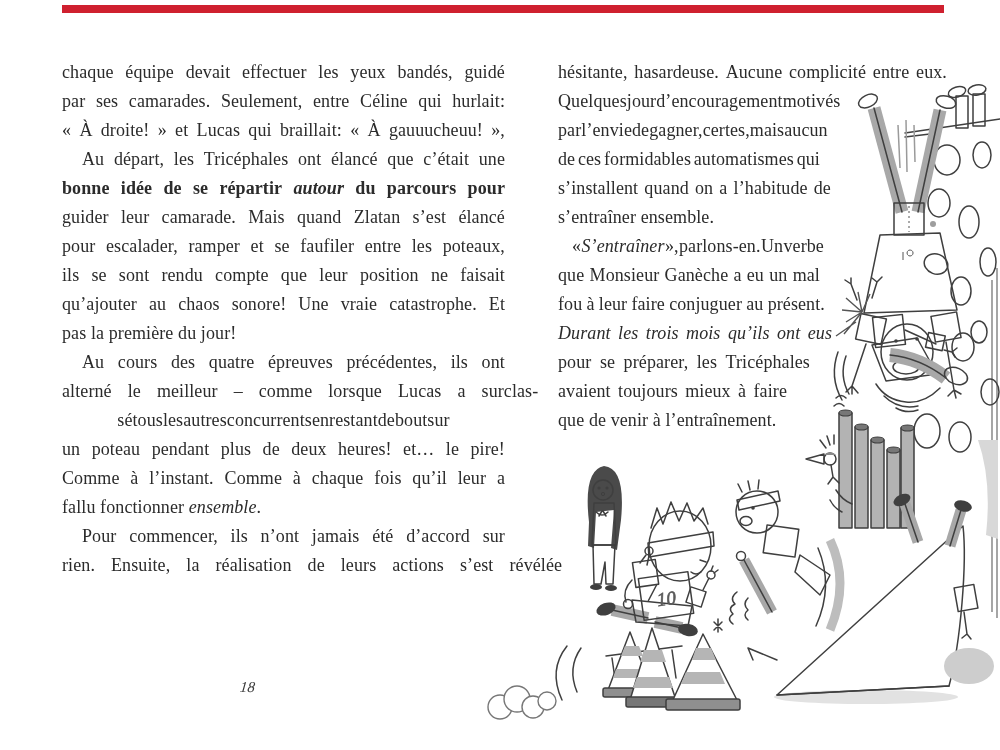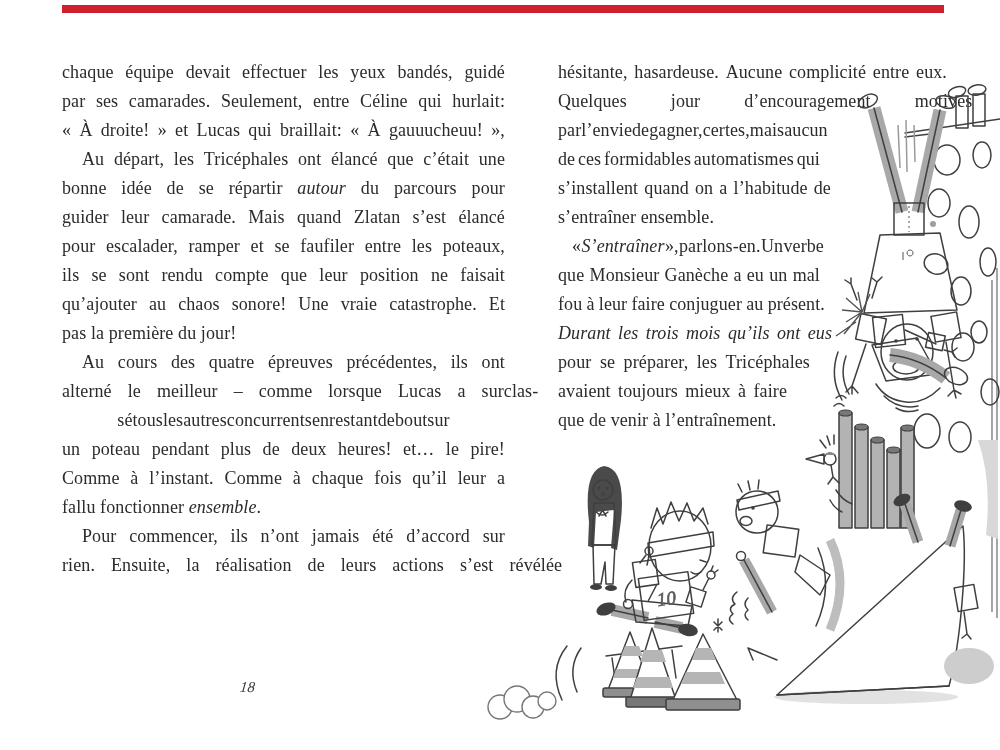--- a/index.html
+++ b/index.html
@@ -62,21 +62,21 @@
       <span>Au</span>
       <span>départ,</span>
       <span>les</span>
       <span>Tricéphales</span>
       <span>ont</span>
       <span>élancé</span>
       <span>que</span>
       <span>c’était</span>
       <span>une</span>
     </div>
-    <div class="line just" style="width: 443px;">
+    <div class="line just" style="width: 443px; font-weight: bold;">
       <span>bonne</span>
       <span>idée</span>
       <span>de</span>
       <span>se</span>
       <span>répartir</span>
       <span><i>autour</i></span>
       <span>du</span>
       <span>parcours</span>
       <span>pour</span>
     </div>
@@ -205,21 +205,21 @@
   </div>
 <div class="page-text right">
     <div class="line just" style="width: 389px;">
       <span>hésitante,</span>
       <span>hasardeuse.</span>
       <span>Aucune</span>
       <span>complicité</span>
       <span>entre</span>
       <span>eux.</span>
     </div>
-    <div class="line just" style="width: 282px; gap: 44px;">
+    <div class="line just" style="width: 282px;">
       <span>Quelques</span>
       <span>jour</span>
       <span>d’encouragement</span>
       <span>motivés</span>
     </div>
     <div class="line just" style="width: 266px;">
       <span>par</span>
       <span>l’envie</span>
       <span>de</span>
       <span>gagner,</span>

